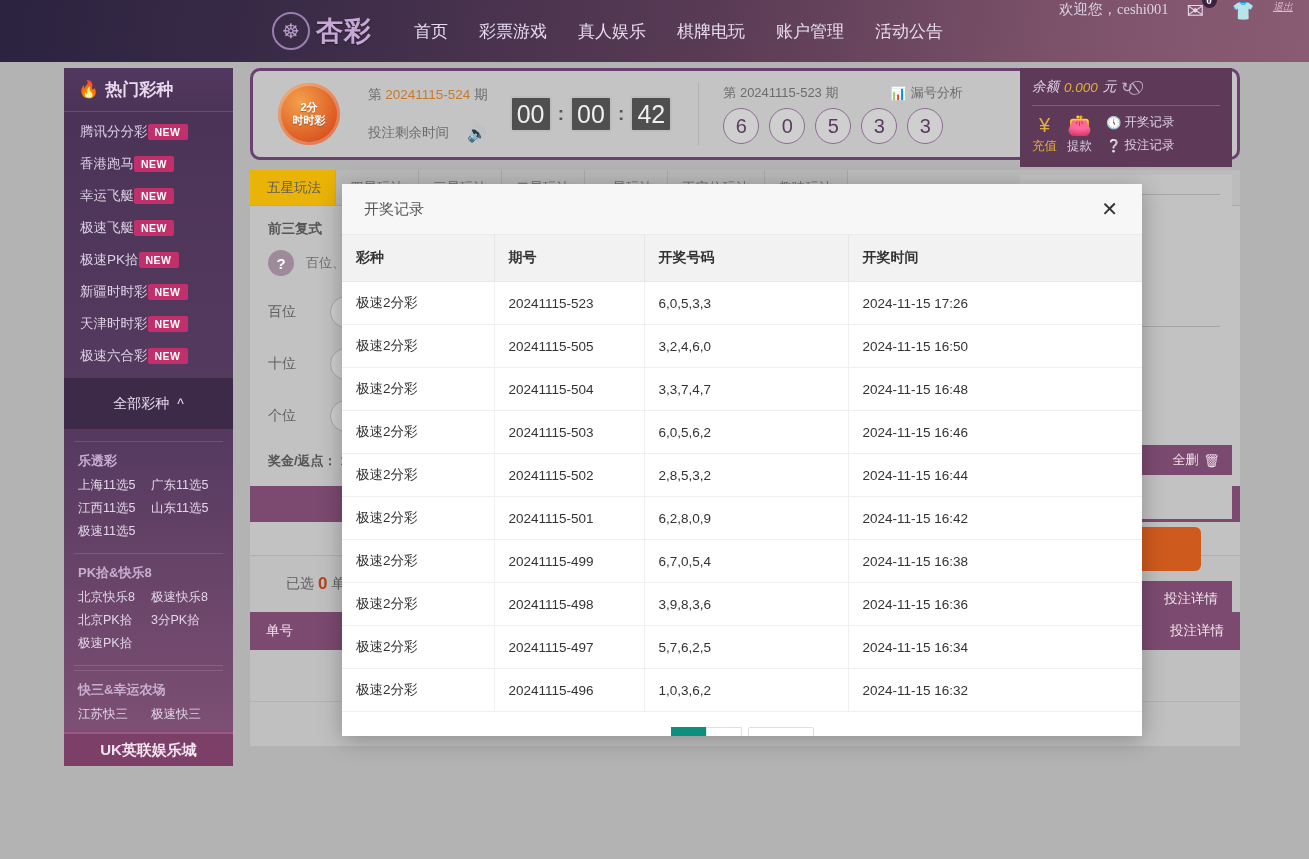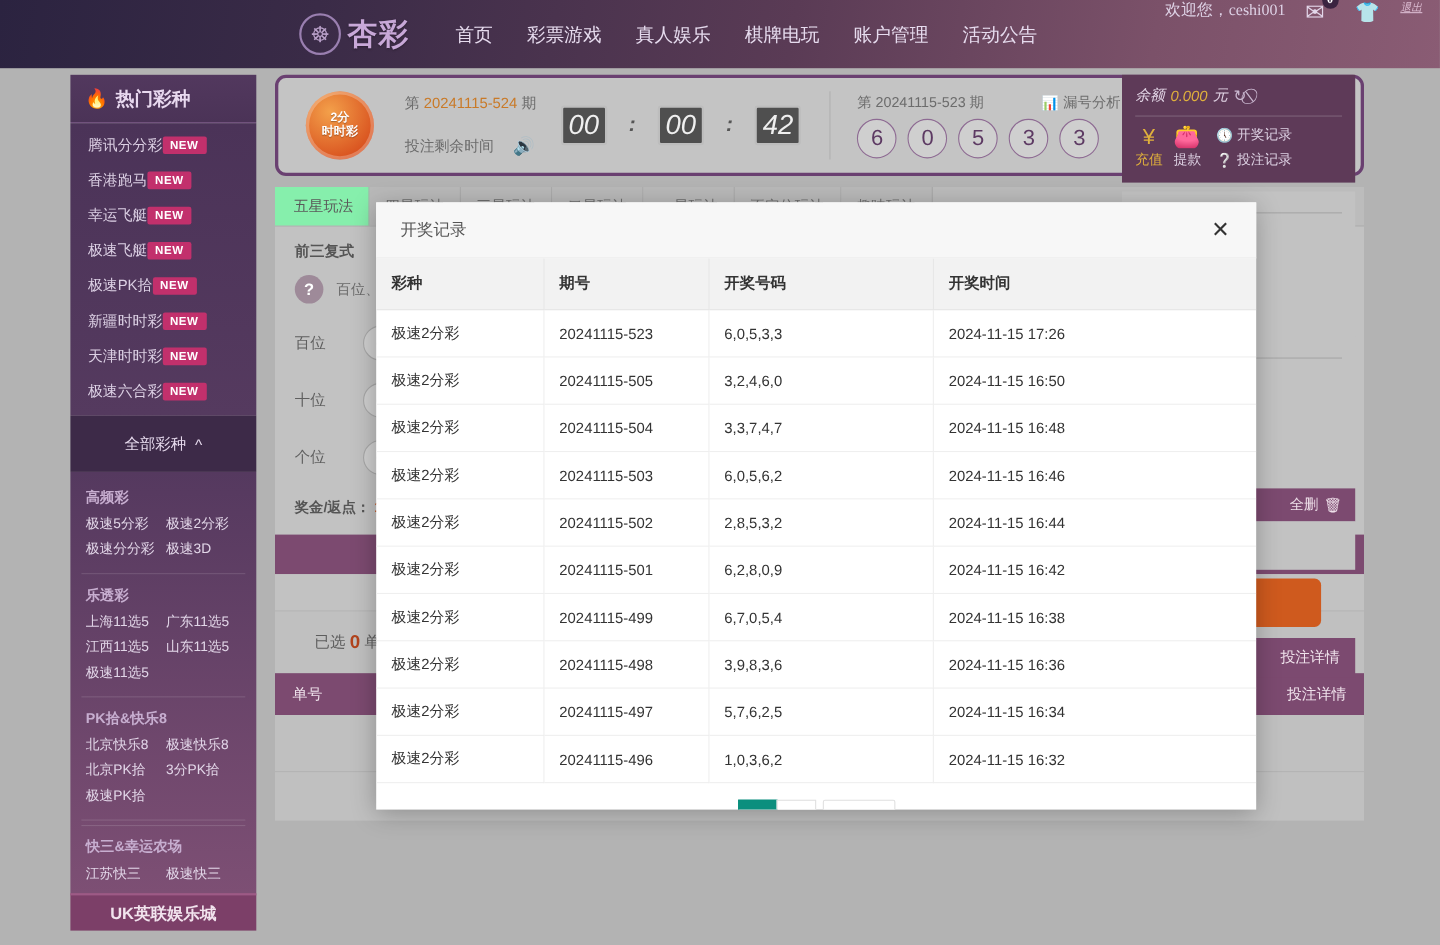--- a/index.html
+++ b/index.html
@@ -107,21 +107,21 @@
     box-shadow: inset 0 0 0 3px rgba(255,255,255,.25);
     display: flex; flex-direction: column; align-items: center; justify-content: center;
     color: #fff; font-size: 11px; font-weight: bold; line-height: 13px;
     text-shadow: 0 1px 1px rgba(0,0,0,.3);
   }
   .issue-block { margin-left: 28px; }
   .issue-line { font-size: 13.5px; color: #6c6c6c; margin-bottom: 20px; }
   .issue-line b { color: #c97a28; font-weight: normal; }
   .remain-line { font-size: 13.5px; color: #6c6c6c; display: flex; align-items: center; gap: 18px; }
   .speaker { font-size: 16px; color: #5d5d5d; cursor: pointer; }
-  .clock { display: flex; align-items: center; margin-left: 22px; gap: 20px; font-style: italic; }
+  .clock { display: flex; align-items: center; margin-left: 22px; gap: 6px; }
   .clk-box {
     width: 42px; height: 36px; background: #4f4f4f; color: #efefef;
     font-size: 25px; display: flex; align-items: center; justify-content: center;
     border: 2px solid #bdbdbd; border-radius: 3px;
     font-family: "Liberation Sans", sans-serif;
   }
   .clk-sep { color: #555; font-size: 19px; font-weight: bold; }
   .divider-v { width: 1px; height: 62px; background: #b0b0b0; margin-left: 26px; }
   .prev-block { margin-left: 24px; flex: 1; }
   .prev-top { display: flex; align-items: center; gap: 52px; margin-bottom: 6px; }
@@ -137,21 +137,21 @@
 
   .tabs-row {
     margin-top: 10px; height: 36px; display: flex;
     background: #bcbcbc; border-bottom: 1px solid #a9a9a9;
   }
   .tab {
     min-width: 72px; padding: 0 14px; display: flex; align-items: center; justify-content: center;
     font-size: 13.5px; color: #6e6e6e; border-right: 1px solid #a9a9a9;
     background: #b9b9b9; cursor: pointer;
   }
-  .tab.active { background: #86efac; color: #5a5a5a; padding-left: 17px; }
+  .tab.active { background: #eab308; color: #5a5a5a; padding-left: 17px; }
 
   .play-panel { background: #c2c2c2; padding: 14px 0 0; min-height: 320px; }
   .play-row1 { display: flex; gap: 30px; padding: 0 18px 12px; font-size: 13.5px; color: #555; font-weight: bold; }
   .tip-row { display: flex; align-items: center; gap: 12px; padding: 0 18px 10px; }
   .q-ico {
     width: 26px; height: 26px; border-radius: 50%;
     background: #9e8a99; color: #fff; font-size: 15px; font-weight: bold;
     display: flex; align-items: center; justify-content: center;
   }
   .tip-txt { font-size: 13px; color: #6a6a6a; }
@@ -308,29 +308,20 @@
         <span class="newtag">NEW</span>
       </div>
     </div>
 
     <div class="all-kinds">
       <span>全部彩种</span>
       <span>^</span>
     </div>
 
     <div class="cat-panel">
-      <div class="cat-group">
-        <div class="cat-title">高频彩</div>
-        <div class="cat-items">
-          <a>极速5分彩</a>
-          <a>极速2分彩</a>
-          <a>极速分分彩</a>
-          <a>极速3D</a>
-        </div>
-      </div>
       <div class="cat-sep"></div>
       <div class="cat-group">
         <div class="cat-title">乐透彩</div>
         <div class="cat-items">
           <a>上海11选5</a>
           <a>广东11选5</a>
           <a>江西11选5</a>
           <a>山东11选5</a>
           <a>极速11选5</a>
         </div>

